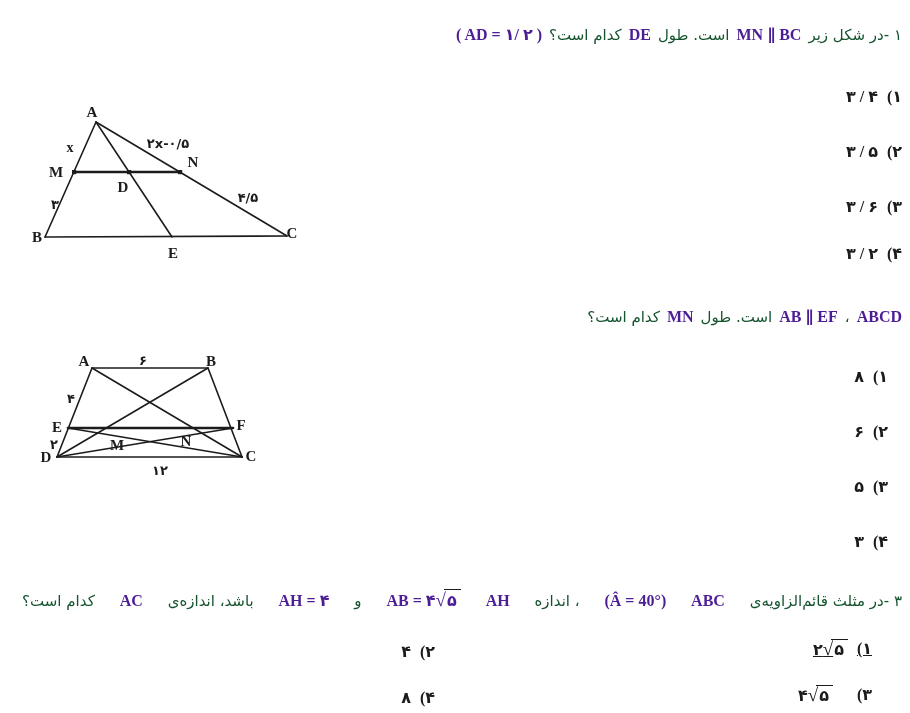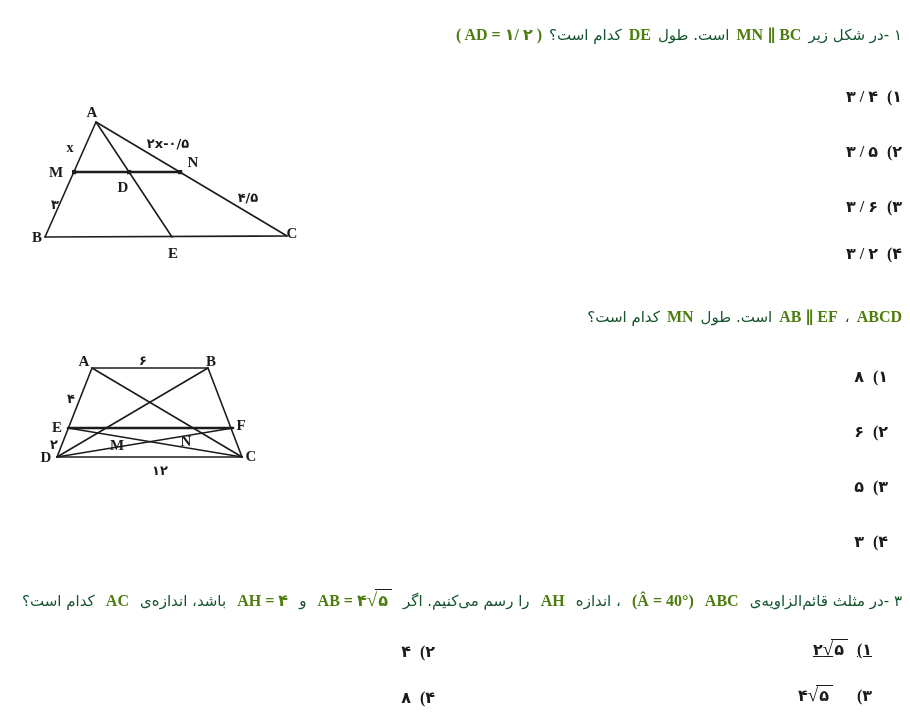--- a/index.html
+++ b/index.html
@@ -2,23 +2,23 @@
 <html lang="fa"><head>
 <meta charset="utf-8">
 <style>
   html,body{margin:0;padding:0;background:#ffffff;}
   .page{position:relative;width:910px;height:713px;background:#ffffff;overflow:hidden;
         color:#1b1b1b;}
   .qline{position:absolute;display:flex;direction:rtl;align-items:baseline;
          column-gap:7px;white-space:nowrap;line-height:22px;}
   .fa{font-family:"DejaVu Sans",sans-serif;font-size:15px;color:#14532d;}
   .math{font-family:"Liberation Serif","DejaVu Sans",serif;font-weight:700;
-        font-size:16px;color:#4d7c0f;}
+        font-size:16px;color:#4c1d95;}
   .justified{justify-content:space-between;}
-  .choice{position:absolute;display:flex;direction:ltr;align-items:flex-end;
+  .choice{position:absolute;display:flex;direction:ltr;align-items:flex-start;
           column-gap:9px;font-family:"Liberation Serif","DejaVu Sans",serif;
           font-weight:700;font-size:16px;line-height:20px;color:#1b1b1b;white-space:nowrap;}
   .cv{letter-spacing:0.5px;}
   .sq{font-size:19px;line-height:1;}
   .rad{display:inline-block;border-top:1.6px solid #1b1b1b;padding:0 4px 0 3px;margin-left:-2px;}
   svg{position:absolute;overflow:visible;}
   .svg-latin{font-family:"Liberation Serif","DejaVu Sans",serif;font-weight:700;
              font-size:15px;fill:#1b1b1b;text-anchor:middle;}
   .svg-fa{font-family:"DejaVu Sans",sans-serif;font-weight:700;font-size:13px;
           fill:#1b1b1b;text-anchor:middle;}
@@ -128,21 +128,20 @@
     <text class="svg-latin" x="215" y="115">C</text>
     <text class="svg-fa" x="124" y="129">۱۲</text>
   </svg>
 
   <div class="qline justified" style="top:589px;left:22px;right:8px;">
     <span class="fa" dir="rtl">۳ -در مثلث قائم‌الزاویه‌ی</span>
     <span class="math" dir="ltr">ABC</span>
     <span class="math" dir="ltr">(Â = 40°)</span>
     <span class="fa" dir="rtl">، اندازه</span>
     <span class="math" dir="ltr">AH</span>
-    <span class="fa" dir="rtl">را رسم می‌کنیم. اگر</span>
     <span class="math" dir="ltr"><span>AB = ۴</span><span class="sq">√</span><span class="rad">۵</span></span>
     <span class="fa" dir="rtl">و</span>
     <span class="math" dir="ltr">AH = ۴</span>
     <span class="fa" dir="rtl">باشد، اندازه‌ی</span>
     <span class="math" dir="ltr">AC</span>
     <span class="fa" dir="rtl">کدام است؟</span>
   </div>
 
   <div class="choice" style="top:639px;right:38px;text-decoration:underline;">
     <span class="cv"><span>۲</span><span class="sq">√</span><span class="rad">۵</span></span>

